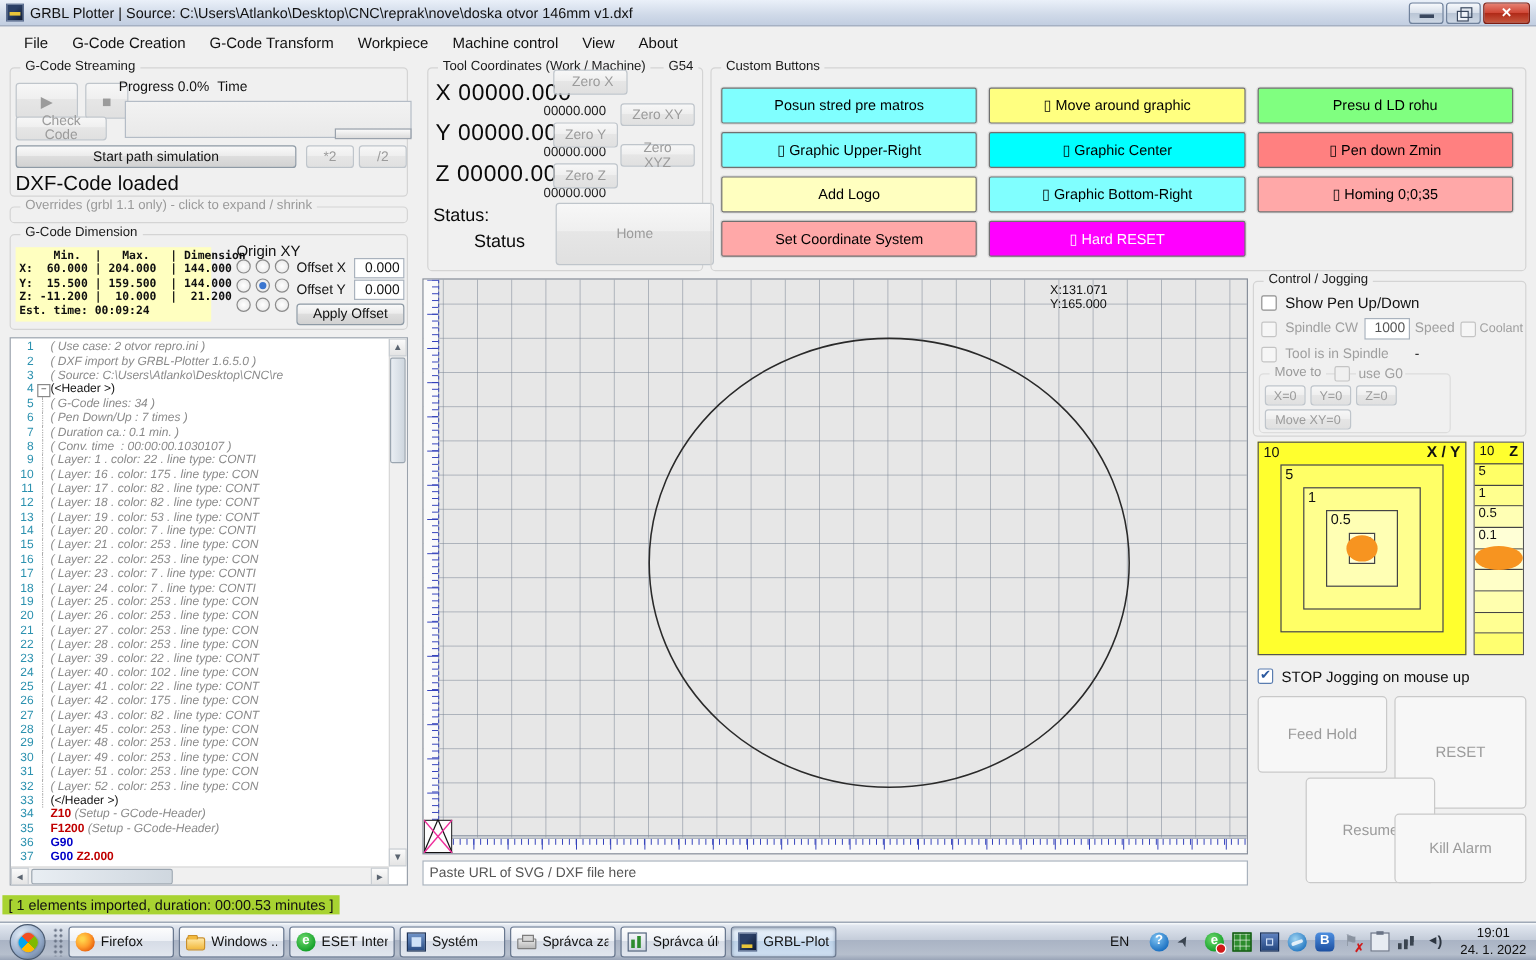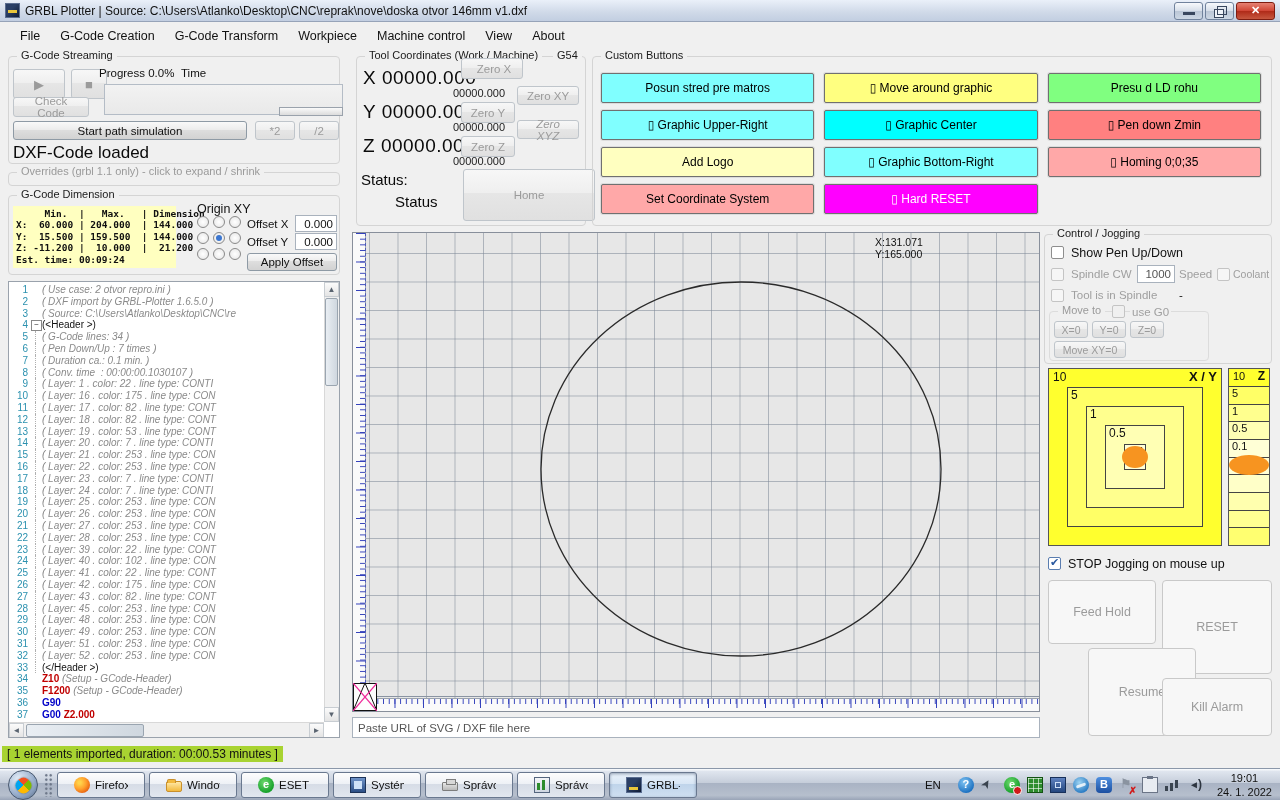--- a/index.html
+++ b/index.html
@@ -121,21 +121,21 @@
     background:linear-gradient(#fbfdfe,#dfe5ee 8%,#c5cdda 45%,#a9b3c4 46%,#b6bfcd 85%,#99a4b7);
     border-top:1px solid #8b97a9;display:flex;align-items:center;}
   .start-orb{width:30px;height:30px;border-radius:50%;margin-left:8px;flex:none;position:relative;
     background:radial-gradient(circle at 35% 30%,#dce9f8,#8fa6c4 55%,#57central 90%,#4c608029);
     background:radial-gradient(circle at 35% 30%,#e8f1fb,#93a9c8 60%,#51647f);border:1px solid #49596f;}
   .orb-flag{position:absolute;left:7px;top:7px;width:15px;height:15px;border-radius:40%;
     background:conic-gradient(#7fba00 0 25%,#ffb900 0 50%,#00a4ef 0 75%,#f25022 0);transform:rotate(45deg);box-shadow:0 0 2px rgba(0,0,0,.5);}
   .grip{width:9px;height:24px;margin:0 4px 0 6px;flex:none;
     background-image:radial-gradient(circle,#6a7486 1px,transparent 1.4px);background-size:4.5px 4.5px;}
   .task-btn{height:26px;width:88px;margin-right:4px;border:1px solid #69788f;border-radius:3px;flex:none;
-    background:linear-gradient(#fdfdfd,#eef1f6 45%,#d6dce6 46%,#e2e7ef);display:flex;align-items:center;padding:0 16px;gap:5px;overflow:hidden;}
+    background:linear-gradient(#fdfdfd,#eef1f6 45%,#d6dce6 46%,#e2e7ef);display:flex;align-items:center;padding:0 5px;gap:5px;overflow:hidden;}
   .task-btn.active{background:linear-gradient(#eaf2fb,#d8e6f5 45%,#bfd4ea 46%,#cfdff1);box-shadow:inset 0 1px 3px rgba(40,60,90,.45);}
   .tb-lbl{font-size:11.5px;color:#111;white-space:nowrap;overflow:hidden;}
   .tb-ic{width:16px;height:16px;flex:none;position:relative;display:inline-block;}
   .ic-firefox{background:radial-gradient(circle at 35% 35%,#ffd24a 10%,#ff9e2c 45%,#e55b0c 80%);border-radius:50%;}
   .ic-folder{background:linear-gradient(#ffe9a8,#f2b93e);border:1px solid #c98f2a;border-radius:2px;margin-top:3px;height:11px;}
   .ic-folder::before{content:"";position:absolute;left:0;top:-3px;width:7px;height:3px;background:#f2b93e;border:1px solid #c98f2a;border-bottom:none;border-radius:2px 2px 0 0;}
   .ic-eset,.ic-eset-tray{background:radial-gradient(circle at 40% 35%,#6fd96f,#17a22b 70%);border-radius:50%;color:#fff;font-size:11px;font-weight:bold;text-align:center;line-height:15px;}
   .ic-eset::before,.ic-eset-tray::before{content:"e";}
   .ic-eset-tray::after{content:"";position:absolute;right:-2px;bottom:-2px;width:7px;height:7px;border-radius:50%;background:#d11a1a;border:1px solid #fff;}
   .ic-system{background:linear-gradient(#6f93c8,#2c4f86);border:1px solid #1d3358;}
@@ -305,21 +305,21 @@
     <div class="leg" style="left:196px;">G54</div>
 
     <div class="axis-big" style="left:6px;top:10px;"><span>X</span> <span>00000.000</span></div>
     <div class="axis-small" style="left:8px;top:30px;">00000.000</div>
     <button class="btn dis" style="left:104px;top:1px;width:62px;height:21px;padding-left:10px;">Zero X</button>
     <button class="btn dis" style="left:160px;top:29px;width:62px;height:19px;">Zero XY</button>
 
     <div class="axis-big" style="left:6px;top:44px;"><span>Y</span> <span>00000.000</span></div>
     <div class="axis-small" style="left:8px;top:64px;">00000.000</div>
     <button class="btn dis" style="left:104px;top:45px;width:54px;height:21px;">Zero Y</button>
-    <button class="btn dis" style="left:160px;top:63px;width:62px;height:19px;font-style:italic;">Zero XYZ</button>
+    <button class="btn dis" style="left:160px;top:63px;width:62px;height:19px;">Zero XYZ</button>
 
     <div class="axis-big" style="left:6px;top:78px;"><span>Z</span> <span>00000.000</span></div>
     <div class="axis-small" style="left:8px;top:98px;">00000.000</div>
     <button class="btn dis" style="left:104px;top:79px;width:54px;height:21px;">Zero Z</button>
 
     <div class="status-big" style="left:4px;top:114px;">Status:</div>
     <div class="status-big" style="left:38px;top:136px;">Status</div>
     <button class="btn dis" style="left:106px;top:112px;width:132px;height:52px;color:#9b9b9b;">Home</button>
   </div>
 

